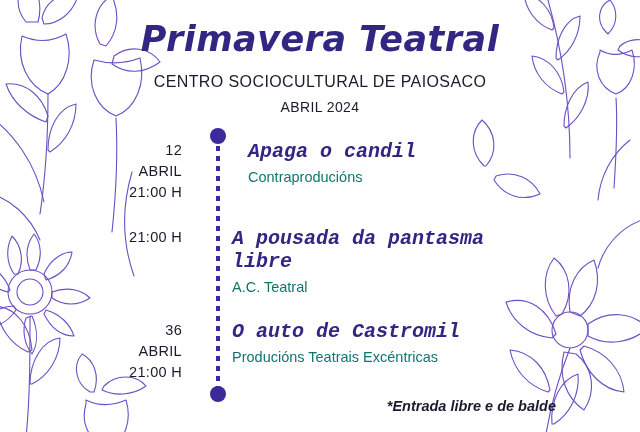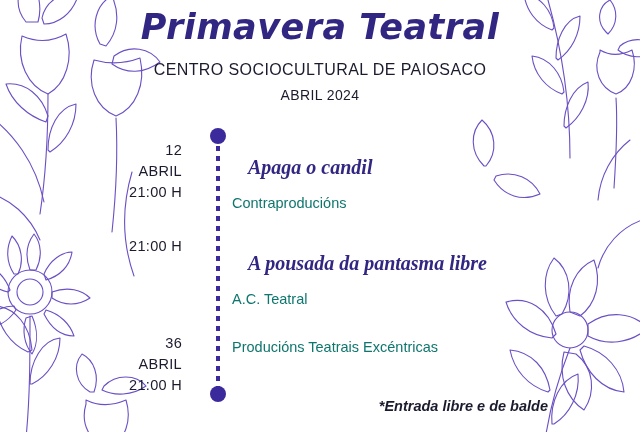--- a/index.html
+++ b/index.html
@@ -28,21 +28,21 @@
   }
   .deco svg { display: block; }
 
   #deco-left  { left: -18px; top: -8px;  width: 210px; height: 450px; }
   #deco-right { right: -10px; top: -10px; width: 220px; height: 460px; }
 
   
   .header {
     position: absolute;
     left: 0;
-    top: 8px;
+    top: 20px;
     width: 640px;
     text-align: center;
     z-index: 5;
   }
   #poster-title {
     font-family: "DejaVu Sans", sans-serif;
     font-weight: bold;
     font-style: italic;
     font-size: 35px;
     letter-spacing: 0.5px;
@@ -103,60 +103,60 @@
     background-repeat: repeat-y;
   }
 
   .event {
     position: relative;
     display: flex;
     align-items: flex-start;
     margin-bottom: 24px;
   }
   .event:last-child { margin-bottom: 0; }
-  #event-0 { margin-top: 12px; }
+  #event-0 { margin-top: 12px; gap: 16px; }
 
   .event-when {
     width: 86px;
     text-align: right;
     padding-right: 24px;
     box-sizing: border-box;
     font-family: "Liberation Sans", sans-serif;
     font-size: 14.5px;
     color: #1b1b2e;
     line-height: 1.45;
     letter-spacing: 0.3px;
     flex: none;
   }
   .event-body {
     padding-left: 26px;
     box-sizing: border-box;
     flex: 1;
   }
   .event-title {
-    font-family: Liberation Serif, serif;
+    font-family: Liberation Mono, monospace;
     font-weight: bold;
     font-style: italic;
     font-size: 20px;
     color: #312783;
     line-height: 1.15;
-    margin: 16px;
+    margin: 0;
   }
   .event-company {
     font-family: "Liberation Sans", sans-serif;
     font-size: 14.5px;
     color: #0f766e;
     margin: 6px 0 0 0;
     line-height: 1.2;
   }
 
   
   #footer-note {
     position: absolute;
-    right: 92px;
+    right: 84px;
     bottom: 18px;
     font-family: "Liberation Sans", sans-serif;
     font-weight: bold;
     font-style: italic;
     font-size: 14.5px;
     color: #1b1b2e;
     z-index: 5;
   }
 </style>
 </head>
@@ -272,20 +272,21 @@
         <p class="event-company">A.C. Teatral</p>
       </div>
     </div>
 
     <div class="event" id="event-2">
       <div class="event-when">
         <div>36 ABRIL</div>
         <div>21:00 H</div>
       </div>
       <div class="event-body">
+        <p class="event-title">O auto de Castromil</p>
         <p class="event-company">Producións Teatrais Excéntricas</p>
       </div>
     </div>
 
   </div>
 
   <div id="footer-note">*Entrada libre e de balde</div>
 
 </div>
 

